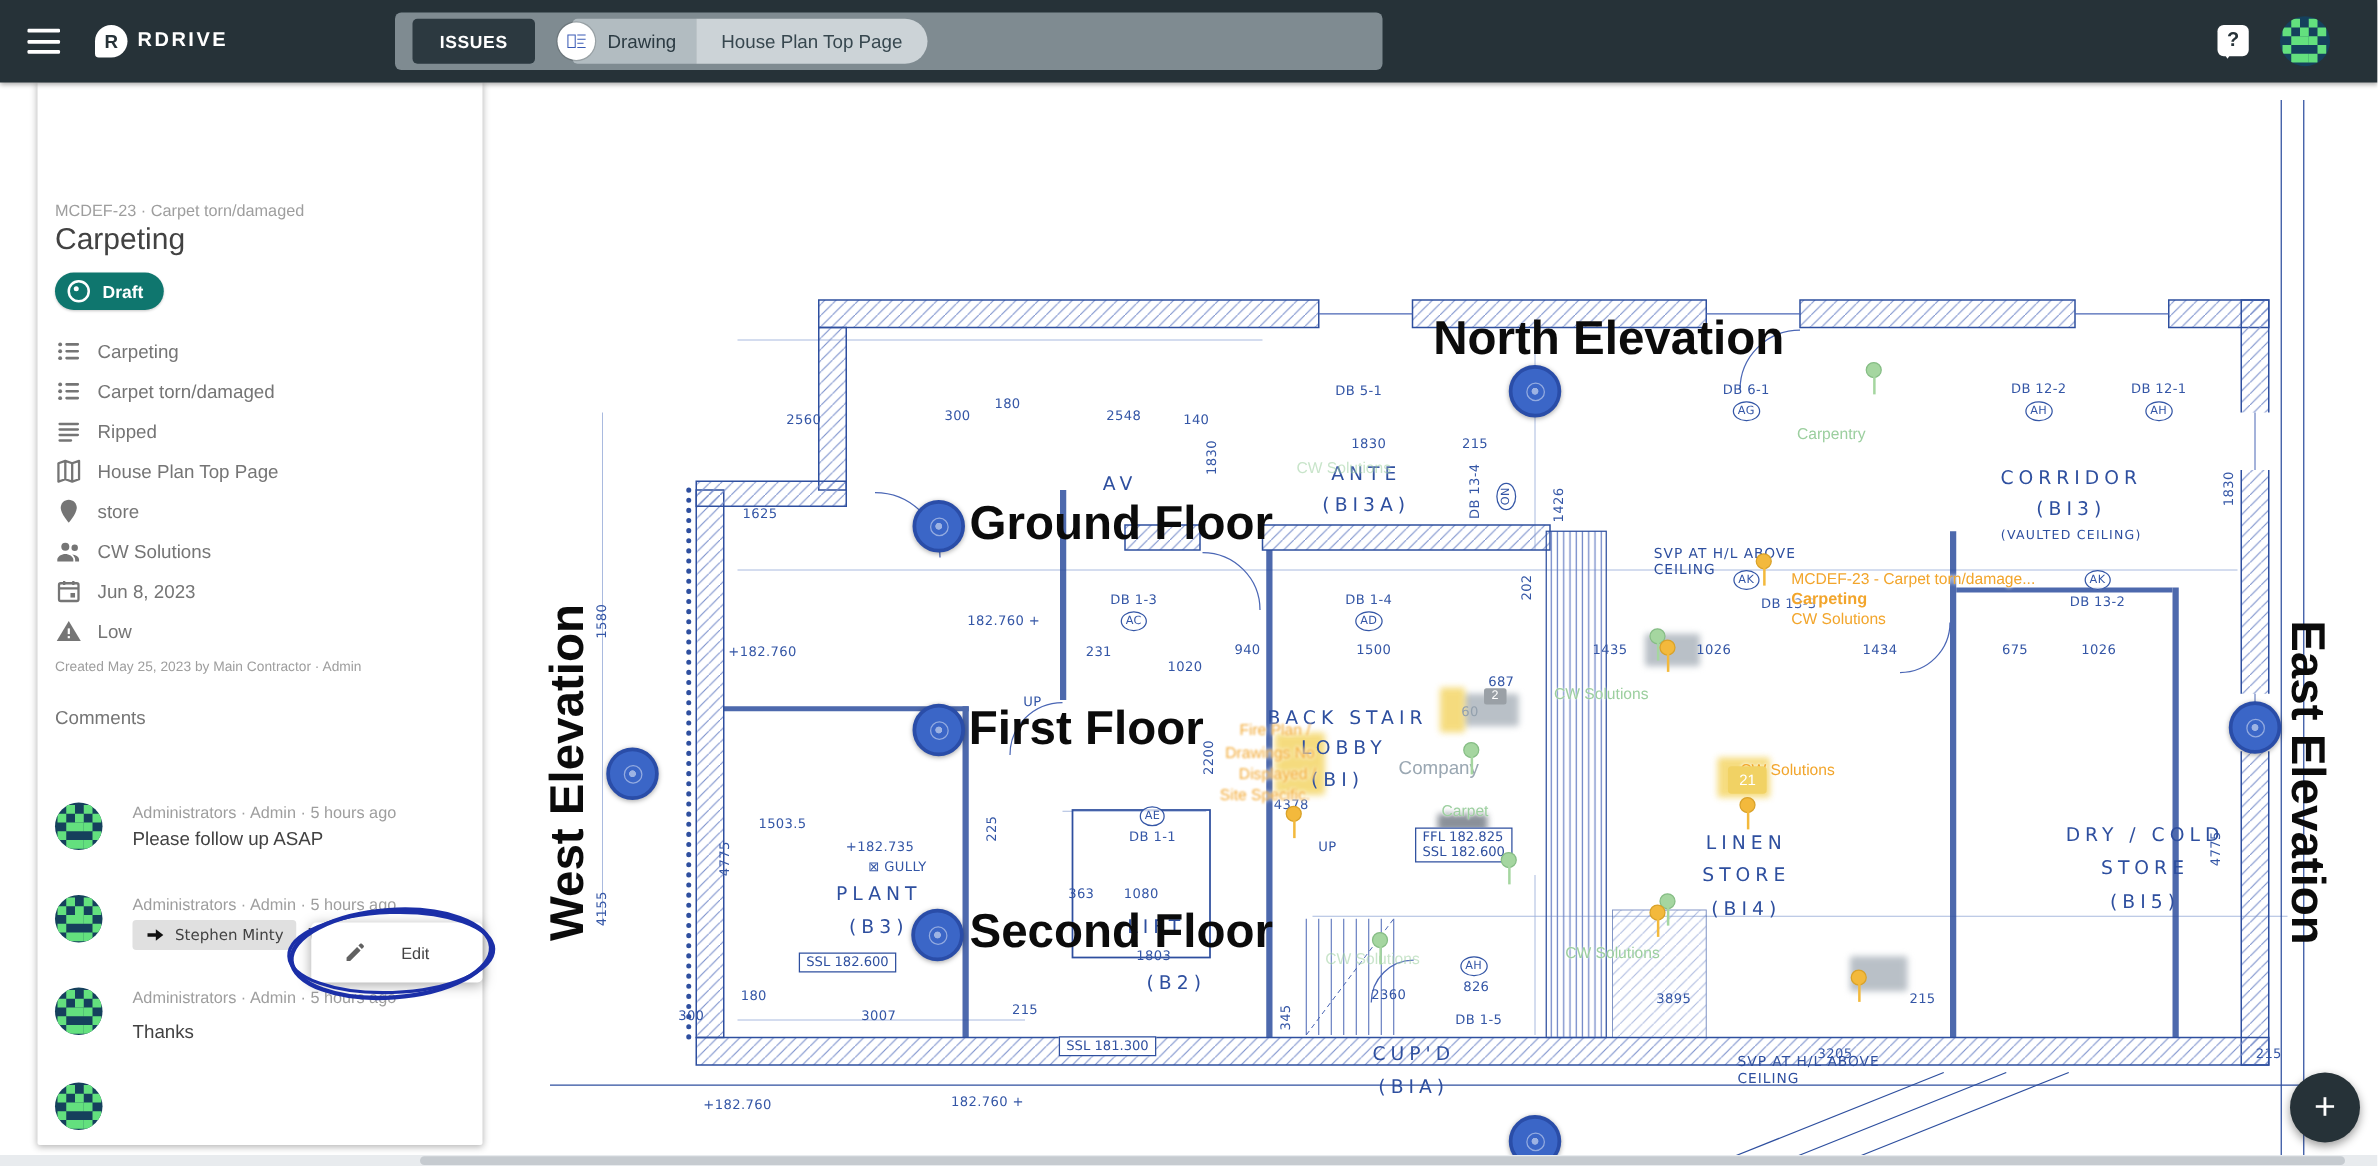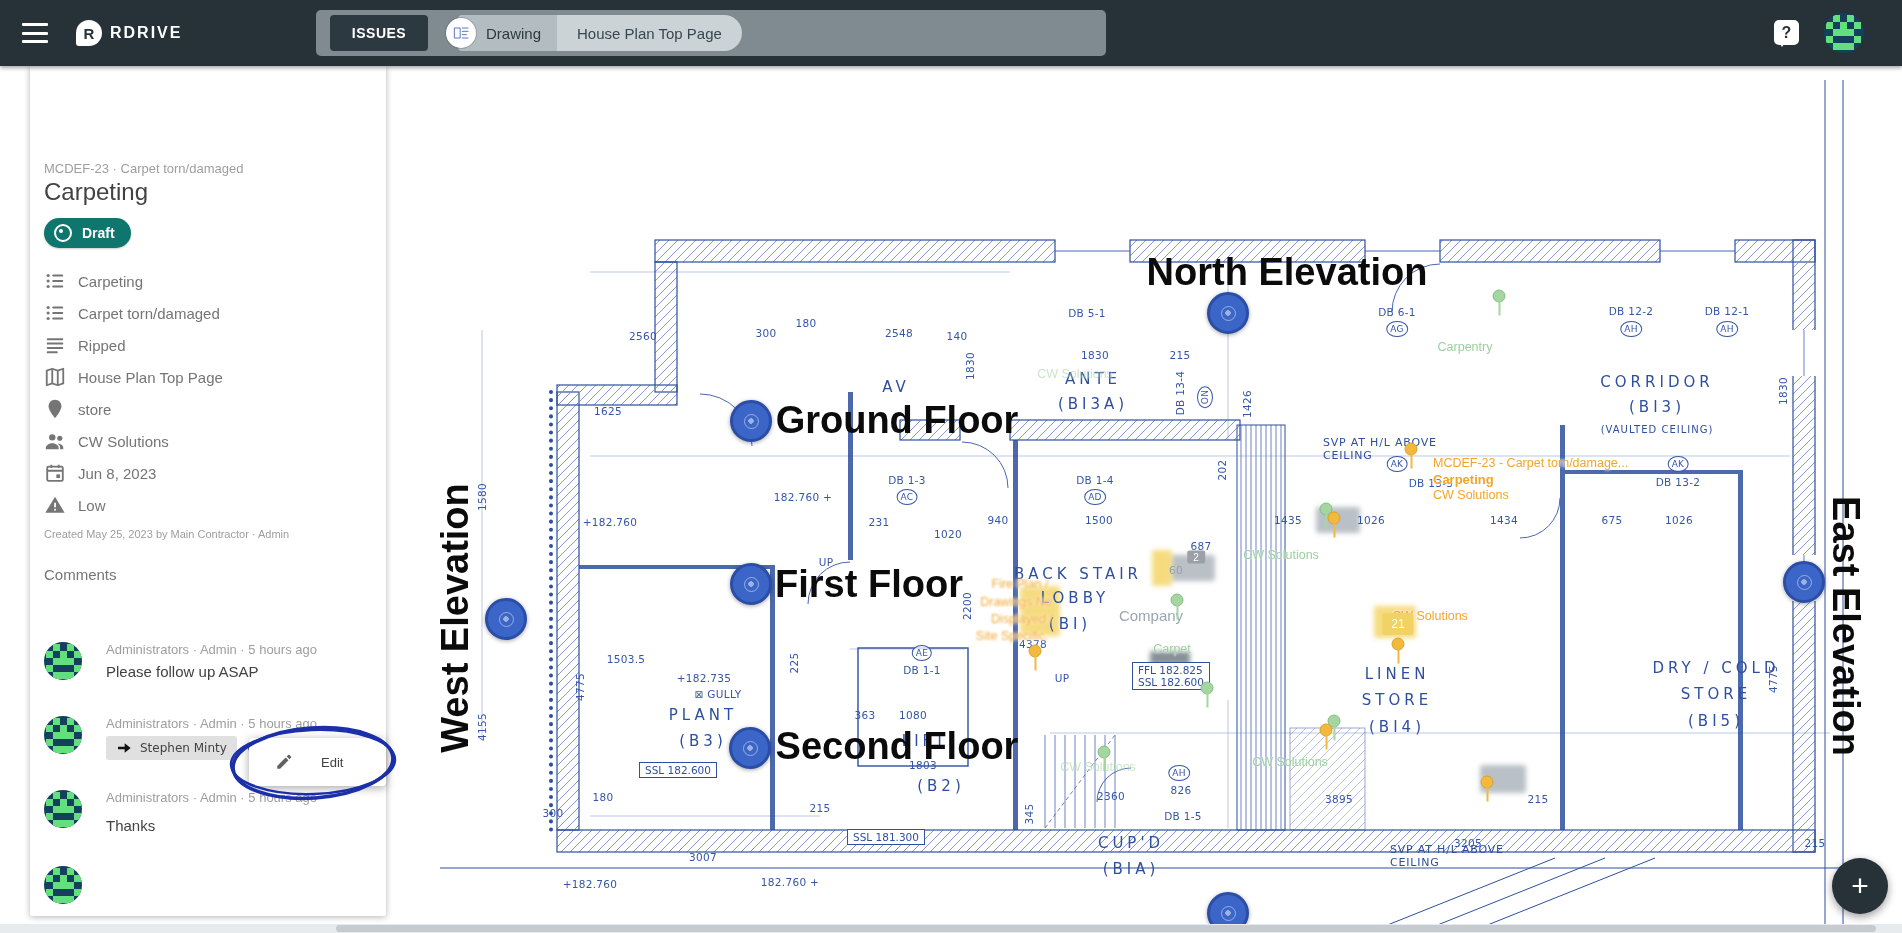--- a/index.html
+++ b/index.html
@@ -242,21 +242,21 @@
       <div class="dim" style="left: 1222px; top: 404px; transform: translate(-50%, -50%) rotate(-90deg);">202</div>
       <div class="dim" style="left: 1247px; top: 338px; transform: translate(-50%, -50%) rotate(-90deg);">1426</div>
       <div class="dim" style="left: 967px; top: 540px; transform: translate(-50%, -50%) rotate(-90deg);">2200</div>
       <div class="dim" style="left: 1029px; top: 748px; transform: translate(-50%, -50%) rotate(-90deg);">345</div>
       <div class="dim" style="left: 1783px; top: 325px; transform: translate(-50%, -50%) rotate(-90deg);">1830</div>
       <div class="dim" style="left: 1773px; top: 613px; transform: translate(-50%, -50%) rotate(-90deg);">4775</div>
       <div class="dim" style="left: 626px; top: 593px;">1503.5</div>
       <div class="dim" style="left: 865px; top: 649px;">363</div>
       <div class="dim" style="left: 913px; top: 649px;">1080</div>
       <div class="dim" style="left: 923px; top: 699px;">1803</div>
-      <div class="dim" style="left: 703px; top: 747px; margin-top: 44px;">3007</div>
+      <div class="dim" style="left: 703px; top: 747px;">3007</div>
       <div class="dim" style="left: 820px; top: 742px;">215</div>
       <div class="dim" style="left: 603px; top: 731px;">180</div>
       <div class="dim" style="left: 553px; top: 747px;">300</div>
       <div class="dim" style="left: 1111px; top: 730px;">2360</div>
       <div class="dim" style="left: 1339px; top: 733px;">3895</div>
       <div class="dim" style="left: 1538px; top: 733px;">215</div>
       <div class="dim" style="left: 1468px; top: 777px;">3205</div>
       <div class="dim" style="left: 1815px; top: 777px;">215</div>
       <div class="dim" style="left: 1181px; top: 724px;">826</div>
       <div class="dim" style="left: 1033px; top: 578px;">4378</div>

